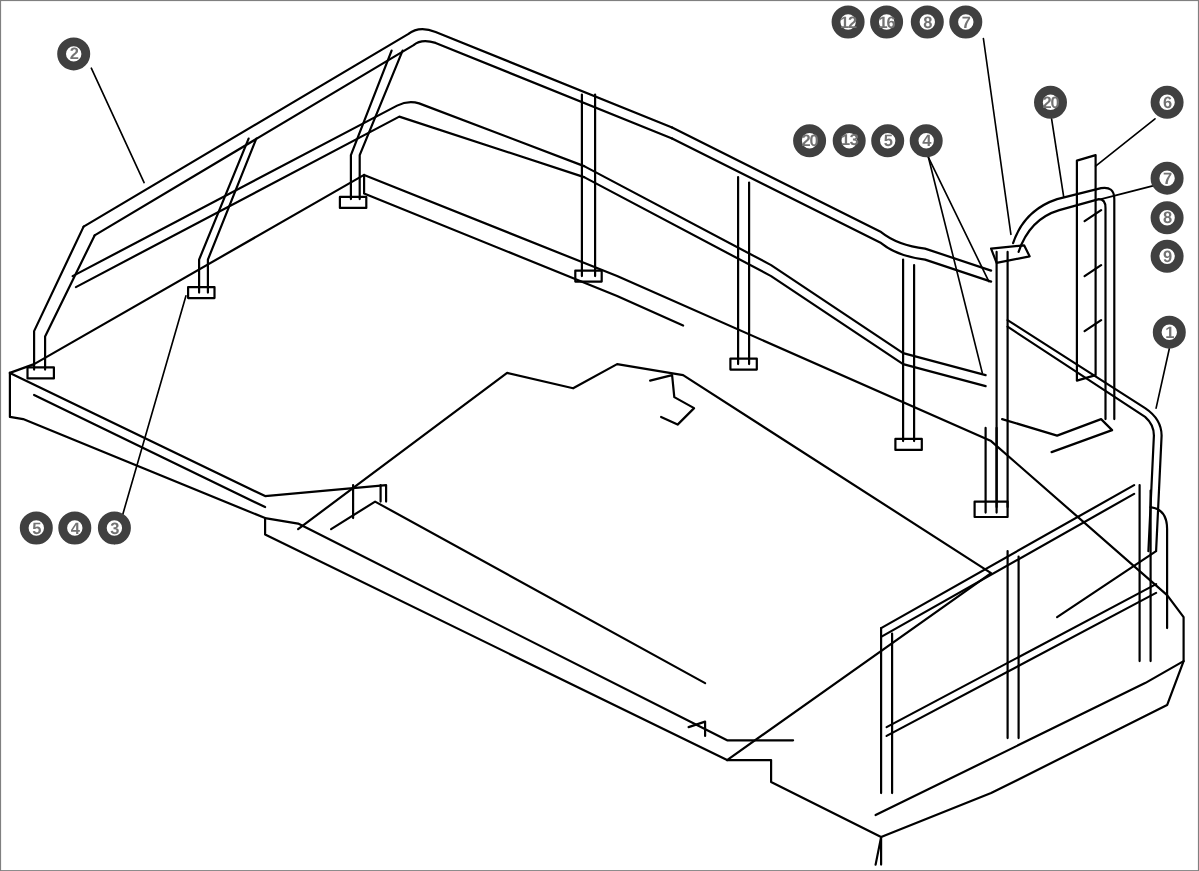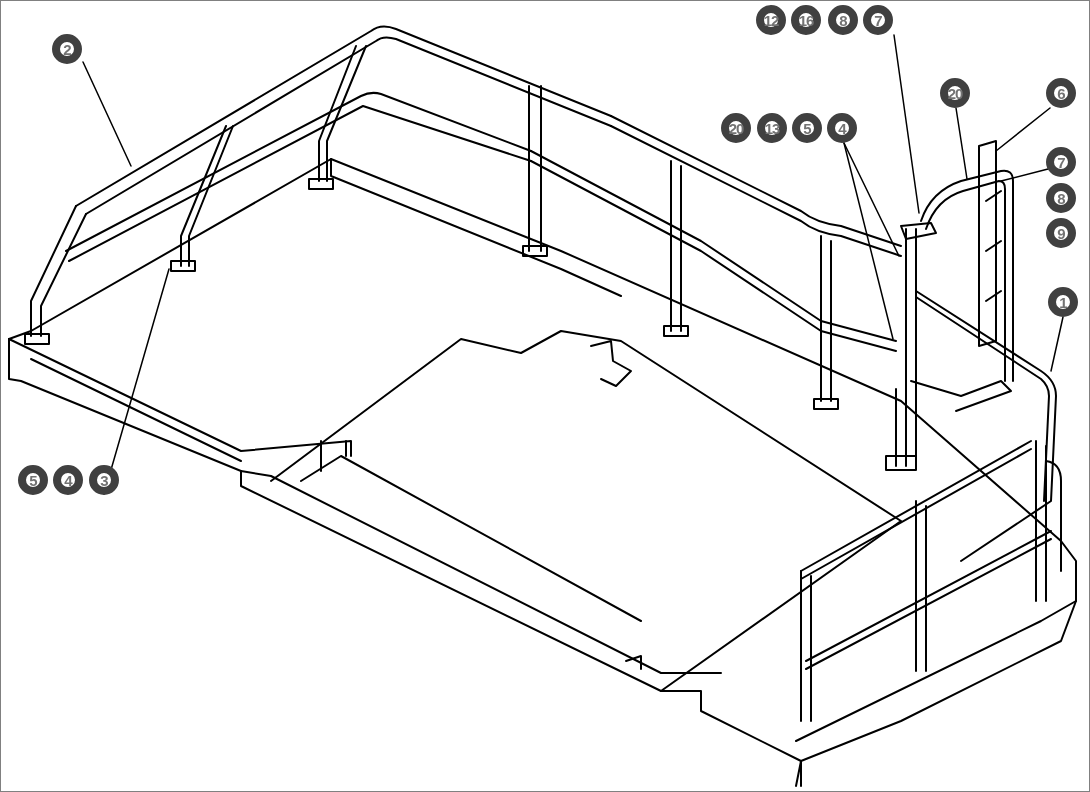--- a/index.html
+++ b/index.html
@@ -95,21 +95,21 @@
       <path d="M1062,316 L1050,370"></path>
     </g>
   </svg>
 
   <div class="callout" style="left:755px;top:4px;">12</div>
   <div class="callout" style="left:790px;top:4px;">16</div>
   <div class="callout" style="left:827px;top:4px;">8</div>
   <div class="callout" style="left:862px;top:4px;">7</div>
 
   <div class="callout" style="left:720px;top:112px;">20</div>
-  <div class="callout" style="left:756px;top:112px;">13</div>
+  <div class="callout" style="left:756px;top:112px;font-family:Liberation Mono, monospace;">13</div>
   <div class="callout" style="left:791px;top:112px;">5</div>
   <div class="callout" style="left:826px;top:112px;">4</div>
 
   <div class="callout" style="left:939px;top:77px;">20</div>
   <div class="callout" style="left:1045px;top:77px;">6</div>
   <div class="callout" style="left:1045px;top:146px;">7</div>
   <div class="callout" style="left:1045px;top:182px;">8</div>
   <div class="callout" style="left:1045px;top:217px;">9</div>
   <div class="callout" style="left:1047px;top:286px;">1</div>
 

